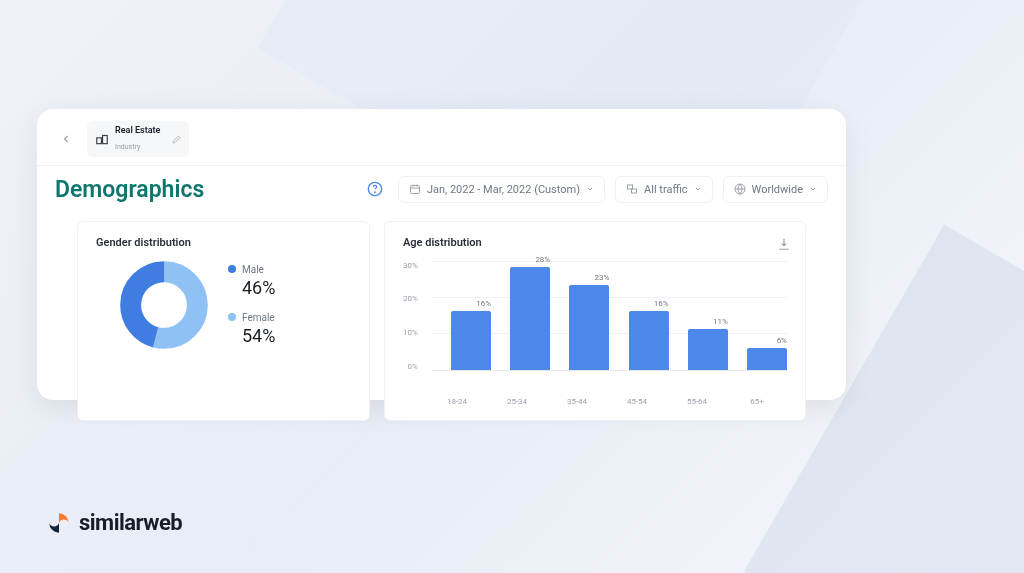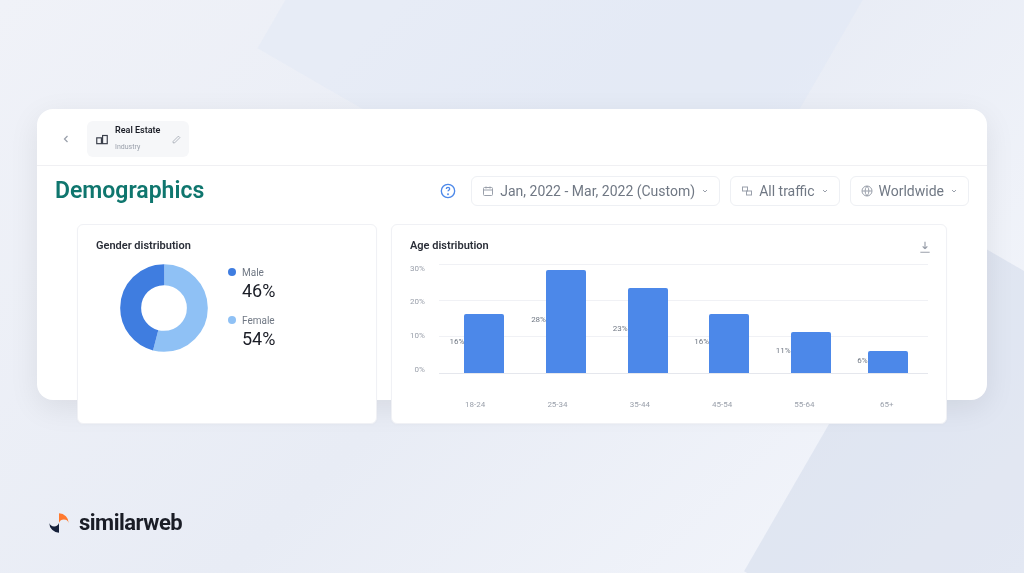--- a/index.html
+++ b/index.html
@@ -28,21 +28,21 @@
       width: 500px;
       height: 400px;
       background: rgba(220, 228, 245, 0.3);
       transform: rotate(30deg);
       z-index: 0;
     }
     .app-panel {
       position: absolute;
       top: 109px;
       left: 37px;
-      width: 950px;
+      width: 809px;
       height: 291px;
       background: #ffffff;
       border-radius: 16px;
       box-shadow: 0 8px 30px rgba(0,0,0,0.08);
       z-index: 1;
     }
     .panel-top {
       display: flex;
       align-items: center;
       padding: 12px 18px 8px 18px;
@@ -101,21 +101,21 @@
       color: #0f766e;
       flex: 1;
     }
     .header-ctrl {
       display: flex;
       align-items: center;
       gap: 6px;
       padding: 6px 10px;
       border: 1px solid #eef0f4;
       border-radius: 6px;
-      font-size: 14px;
+      font-size: 11px;
       color: #707884;
       cursor: pointer;
       background: #fff;
     }
     .help-btn {
       width: 26px;
       height: 26px;
       border-radius: 50%;
       display: flex;
       align-items: center;
@@ -224,22 +224,22 @@
       left: 0;
       right: 0;
       bottom: 0;
       top: 0;
       display: flex;
       justify-content: space-around;
       align-items: flex-end;
     }
     .bar-col {
       display: flex;
-      flex-direction: row;
-      align-items: center;
+      flex-direction: column;
+      align-items: flex-end;
       width: 60px;
     }
     .bar-label {
       font-size: 8px;
       color: #707884;
       margin-bottom: 3px;
     }
     .bar {
       width: 40px;
       background: #4c88e9;

